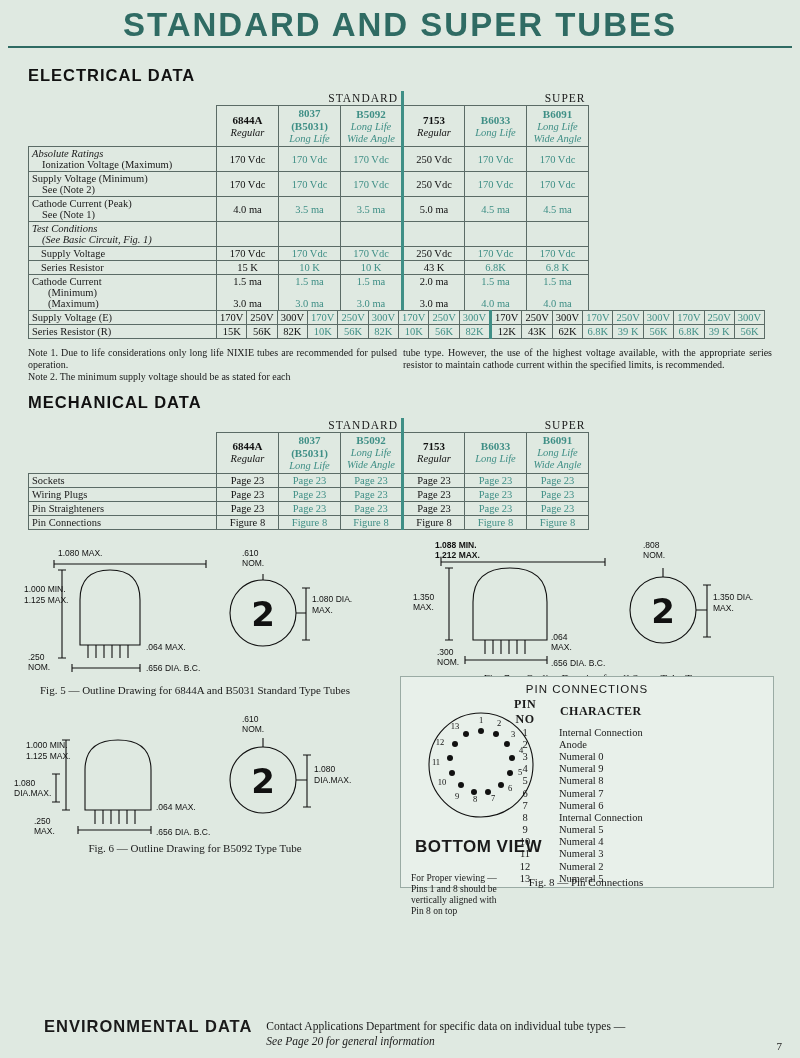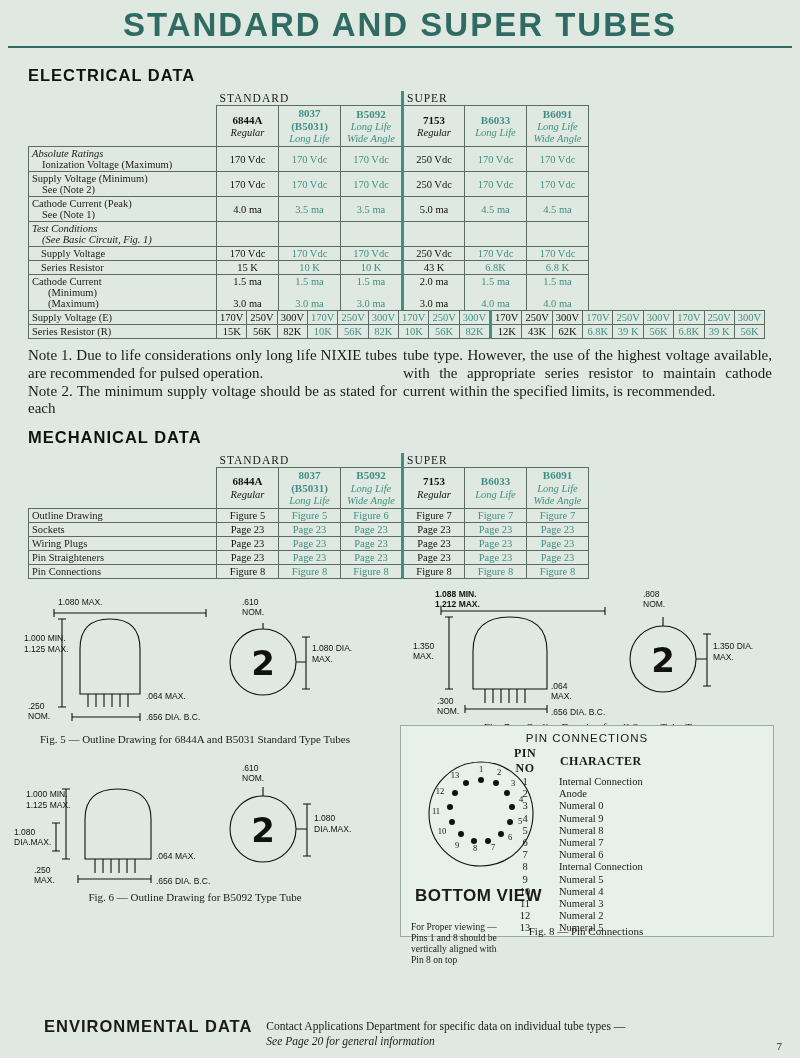--- a/index.html
+++ b/index.html
@@ -45,21 +45,21 @@
     margin-left:28px;
     background:transparent;
   }
   table.data td, table.data th{
     border:1px solid #5b6b66;
     padding:1px 3px;
     vertical-align:middle;
     font-weight:normal;
   }
   .hdr-group{
-    text-align:left;
+    text-align:right;
     font-size:11.5px;
     letter-spacing:1px;
     border-top:none !important;
   }
   .no-border{border:none !important;}
   .tube-name{
     text-align:center;
     font-style:italic;
     line-height:1.15;
     font-size:10.5px;
@@ -73,21 +73,21 @@
   .rowlabel i{font-style:italic;}
   .val{text-align:center;white-space:nowrap;}
   .std{color:#111;}
   .sup{color:#3f8f86;}
   .thick-left{border-left:3px solid #3f8f86 !important;}
   .indent1{padding-left:14px;}
 
   
   .notes{
     margin:8px 28px 10px 28px;
-    font-size:15px;
+    font-size:10px;
     line-height:1.18;
     display:flex;
     gap:6px;
   }
   .notes div{flex:1;text-align:justify;}
 
   
   .figs{position:relative;margin-top:6px;height:360px;}
   .figcap{
     font-size:11px;
@@ -365,29 +365,20 @@
       <td class="hdr-group no-border thick-left" colspan="3" style="border-bottom:1px solid #5b6b66 !important;">SUPER</td>
     </tr>
     <tr>
       <td class="no-border"></td>
       <td class="tube-name std"><b>6844A</b><br><span>Regular</span></td>
       <td class="tube-name sup"><b>8037 (B5031)</b><br><span>Long Life</span></td>
       <td class="tube-name sup"><b>B5092</b><br><span>Long Life</span><br><span>Wide Angle</span></td>
       <td class="tube-name std thick-left"><b>7153</b><br><span>Regular</span></td>
       <td class="tube-name sup"><b>B6033</b><br><span>Long Life</span></td>
       <td class="tube-name sup"><b>B6091</b><br><span>Long Life</span><br><span>Wide Angle</span></td>
-    </tr>
-    <tr>
-      <td class="rowlabel">Outline Drawing</td>
-      <td class="val std">Figure 5</td>
-      <td class="val sup">Figure 5</td>
-      <td class="val sup">Figure 6</td>
-      <td class="val std thick-left">Figure 7</td>
-      <td class="val sup">Figure 7</td>
-      <td class="val sup">Figure 7</td>
     </tr>
     <tr>
       <td class="rowlabel">Sockets</td>
       <td class="val std">Page 23</td>
       <td class="val sup">Page 23</td>
       <td class="val sup">Page 23</td>
       <td class="val std thick-left">Page 23</td>
       <td class="val sup">Page 23</td>
       <td class="val sup">Page 23</td>
     </tr>

